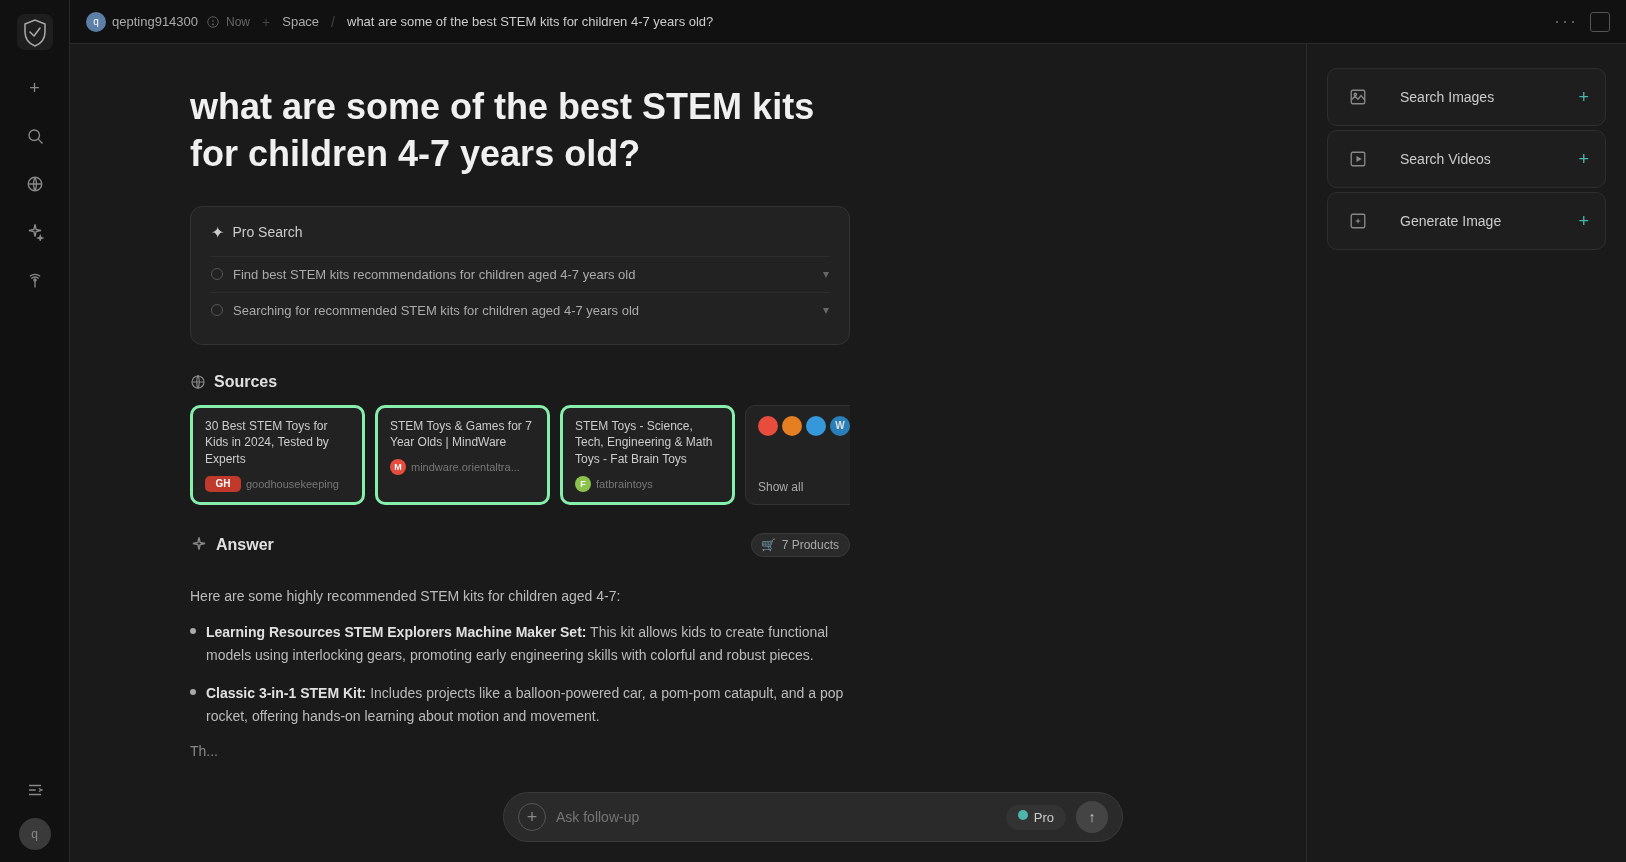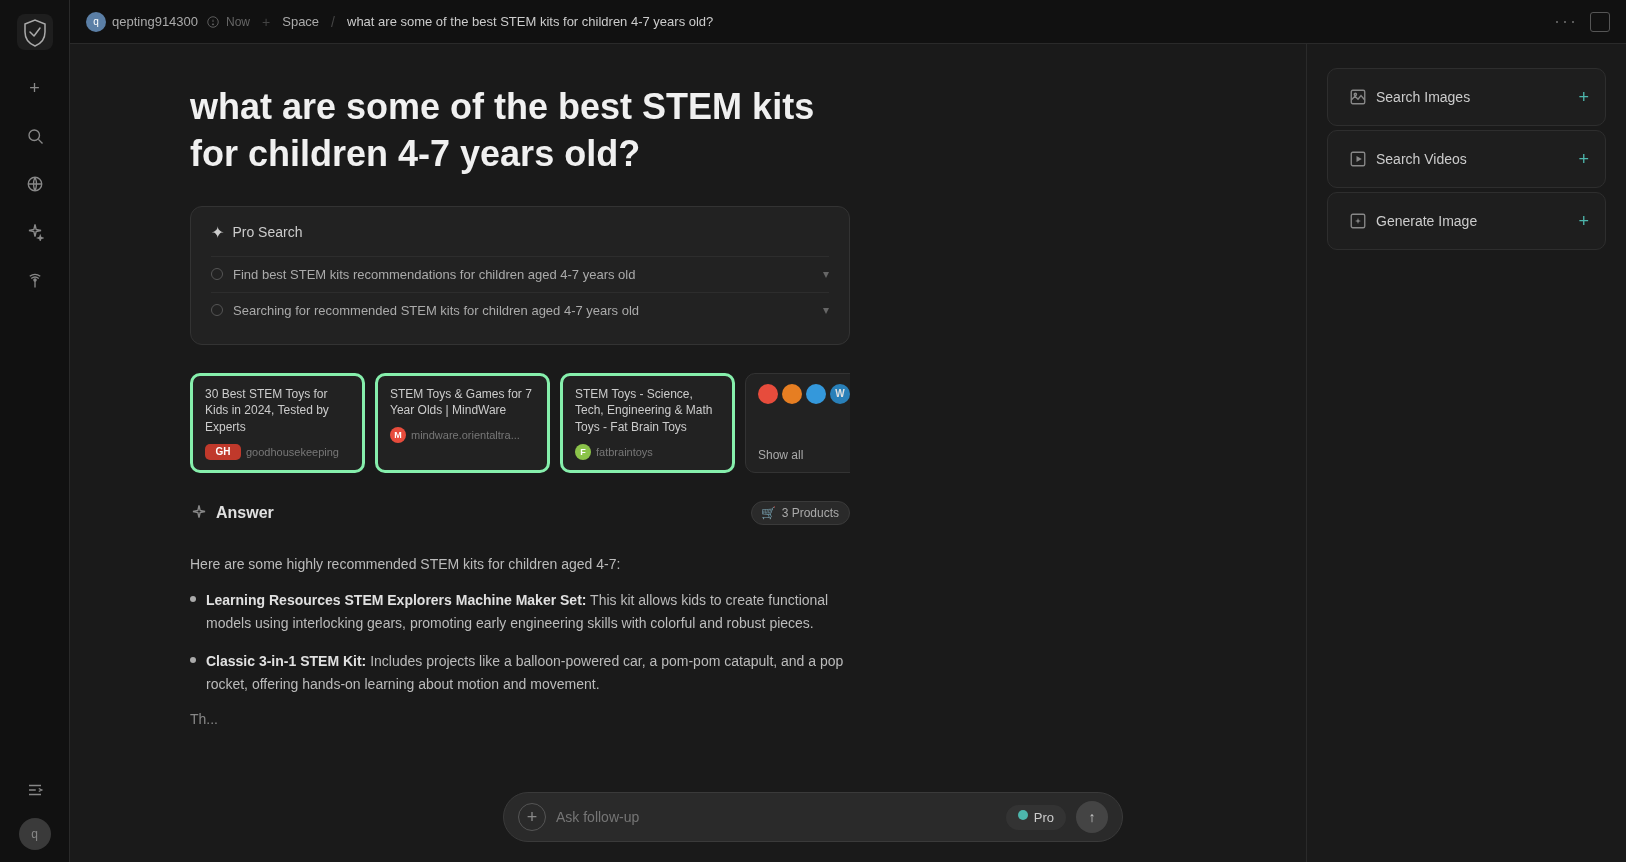--- a/index.html
+++ b/index.html
@@ -363,21 +363,21 @@
       flex-shrink: 0;
       padding: 24px 20px;
       border-left: 1px solid #2a2a2a;
       display: flex;
       flex-direction: column;
       gap: 4px;
     }
     .panel-action {
       display: flex;
       align-items: center;
-      gap: 4px;
+      gap: 28px;
       padding: 14px 16px;
       border: 1px solid #2e2e2e;
       border-radius: 10px;
       cursor: pointer;
       transition: background 0.2s;
       background: #1e1e1e;
     }
     .panel-action-icon {
       width: 28px;
       height: 28px;
@@ -575,20 +575,27 @@
           <span class="step-chevron">▾</span>
         </div>
         <div class="search-step">
           <div class="step-circle"></div>
           <span class="step-text">Searching for recommended STEM kits for children aged 4-7 years old</span>
           <span class="step-chevron">▾</span>
         </div>
       </div>
 
       <div class="sources-section">
+        <div class="section-header">
+          <svg width="16" height="16" viewBox="0 0 24 24" fill="none" stroke="#888" stroke-width="1.8">
+            <circle cx="12" cy="12" r="9"></circle>
+              <path d="M12 2 Q8 12 12 22 M12 2 Q16 12 12 22 M3 12 h18"></path>
+          </svg>
+          <span>Sources</span>
+        </div>
         <div class="sources-grid">
 
           <div class="source-card">
             <div class="source-title">30 Best STEM Toys for Kids in 2024, Tested by Experts</div>
             <div class="source-footer">
               <div class="source-favicon favicon-gh">GH</div>
               <span class="source-domain">goodhousekeeping</span>
             </div>
           </div>
 
@@ -623,21 +630,21 @@
       <div class="answer-section">
         <div class="answer-header">
           <div class="answer-title">
             <svg width="18" height="18" viewBox="0 0 24 24" fill="none" stroke="#888" stroke-width="1.8">
               <path d="M12 2 L13.5 8.5 L20 10 L13.5 11.5 L12 18 L10.5 11.5 L4 10 L10.5 8.5 Z"></path>
             </svg>
             <span>Answer</span>
           </div>
           <div class="products-badge">
             <span>🛒</span>
-            <span>3 Products</span>
+            <span>7 Products</span>
           </div>
         </div>
         <p class="answer-intro">Here are some highly recommended STEM kits for children aged 4-7:</p>
         <ul class="answer-list">
           <li>
             <div class="bullet"></div>
             <div>
               <strong>Learning Resources STEM Explorers Machine Maker Set:</strong>
               <span>This kit allows kids to create functional models using interlocking gears, promoting early engineering skills with colorful and robust pieces.</span>
             </div>

